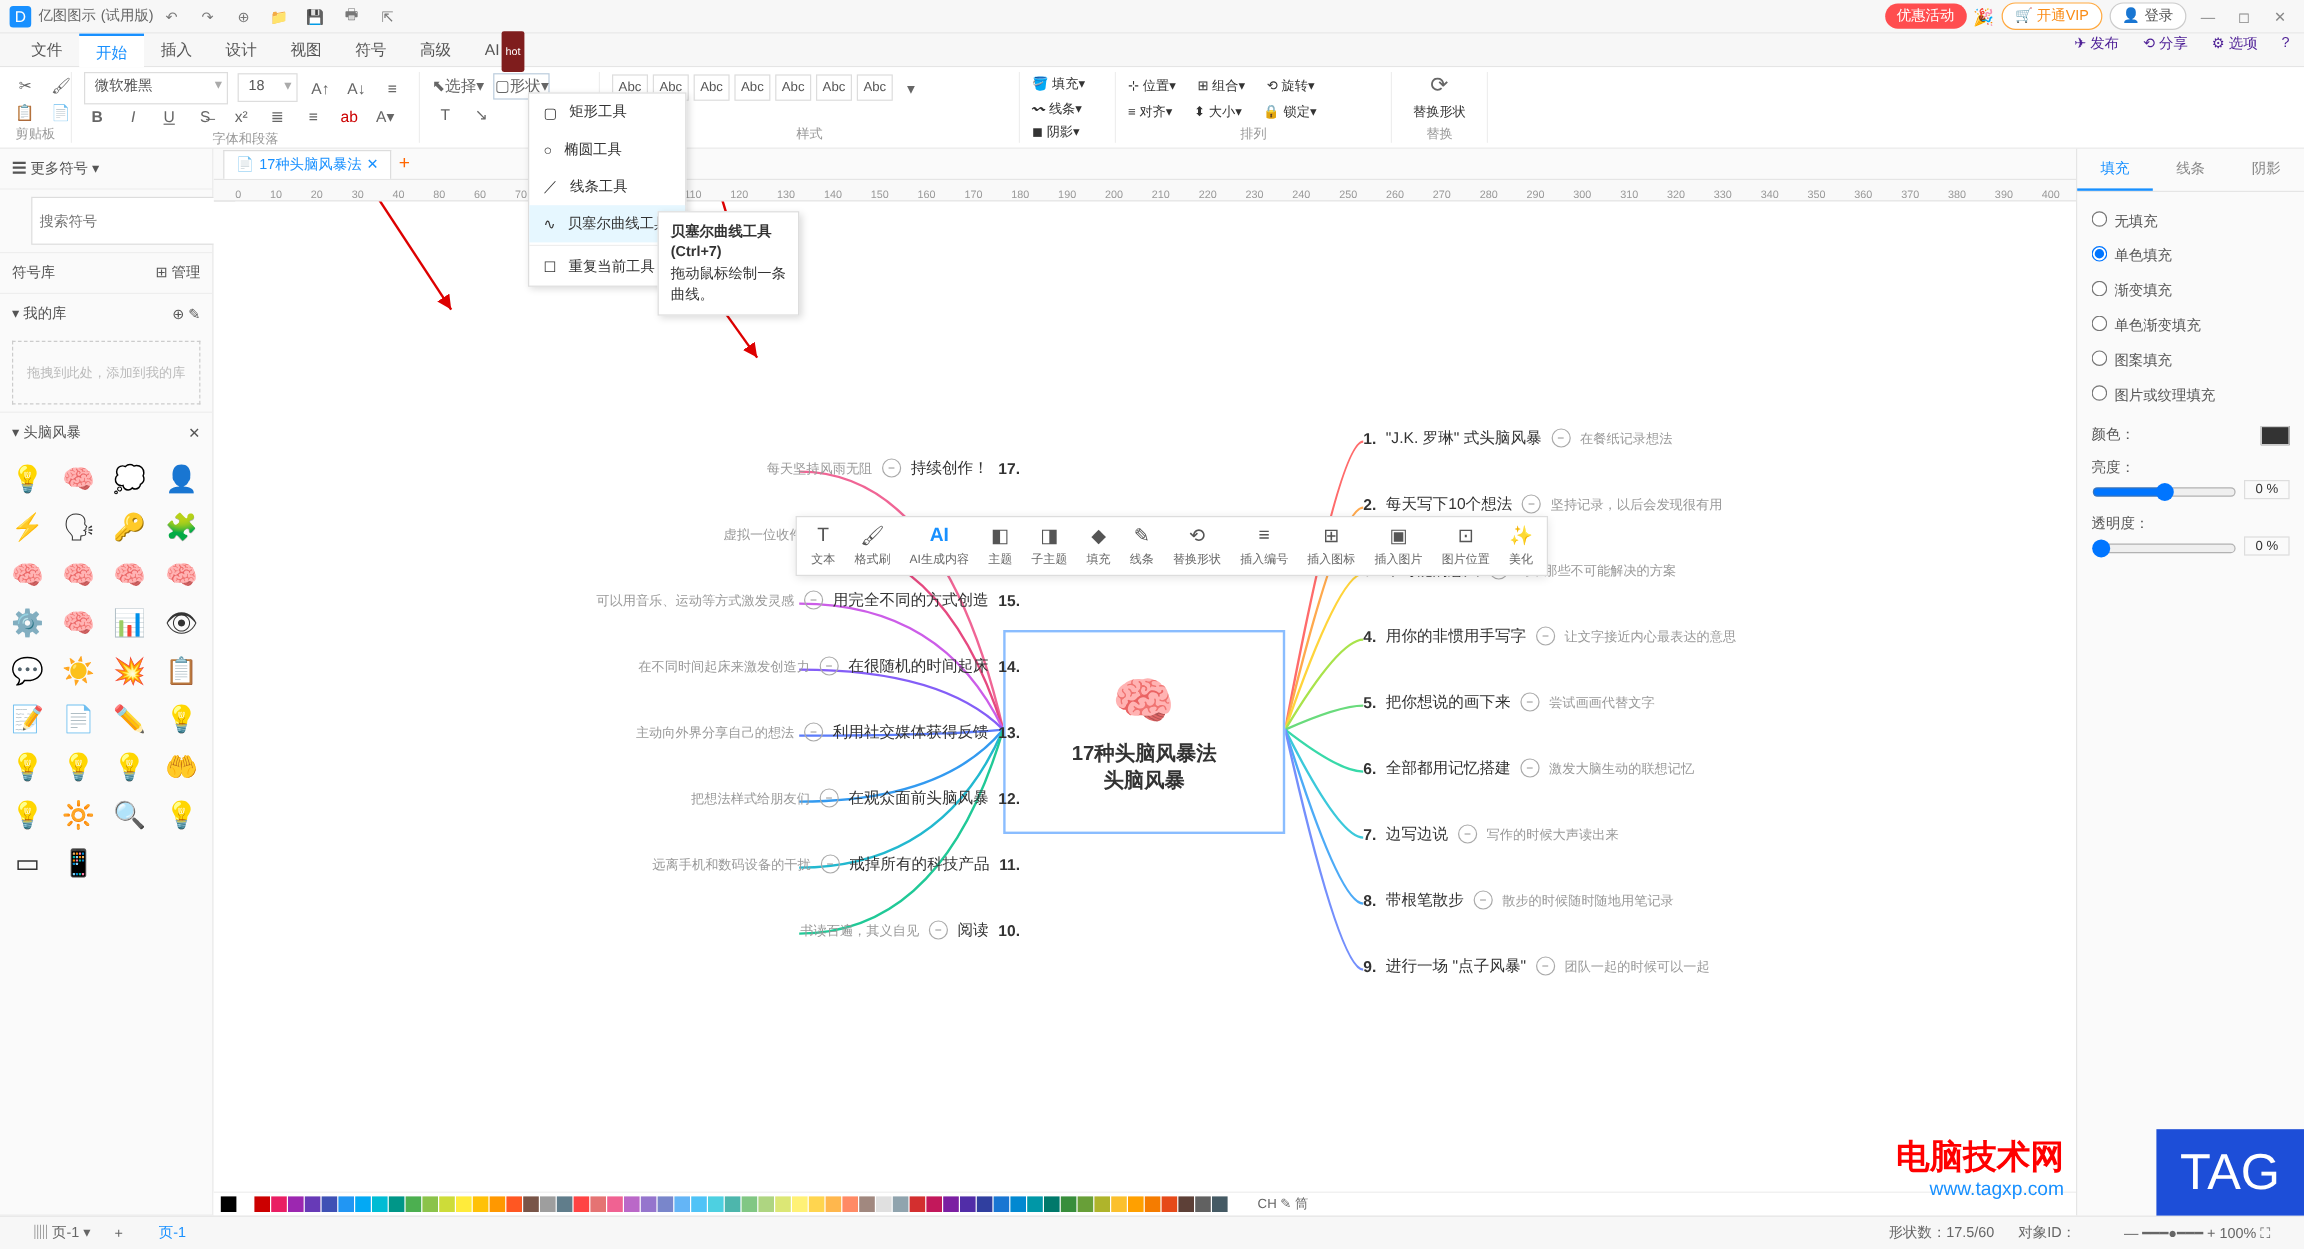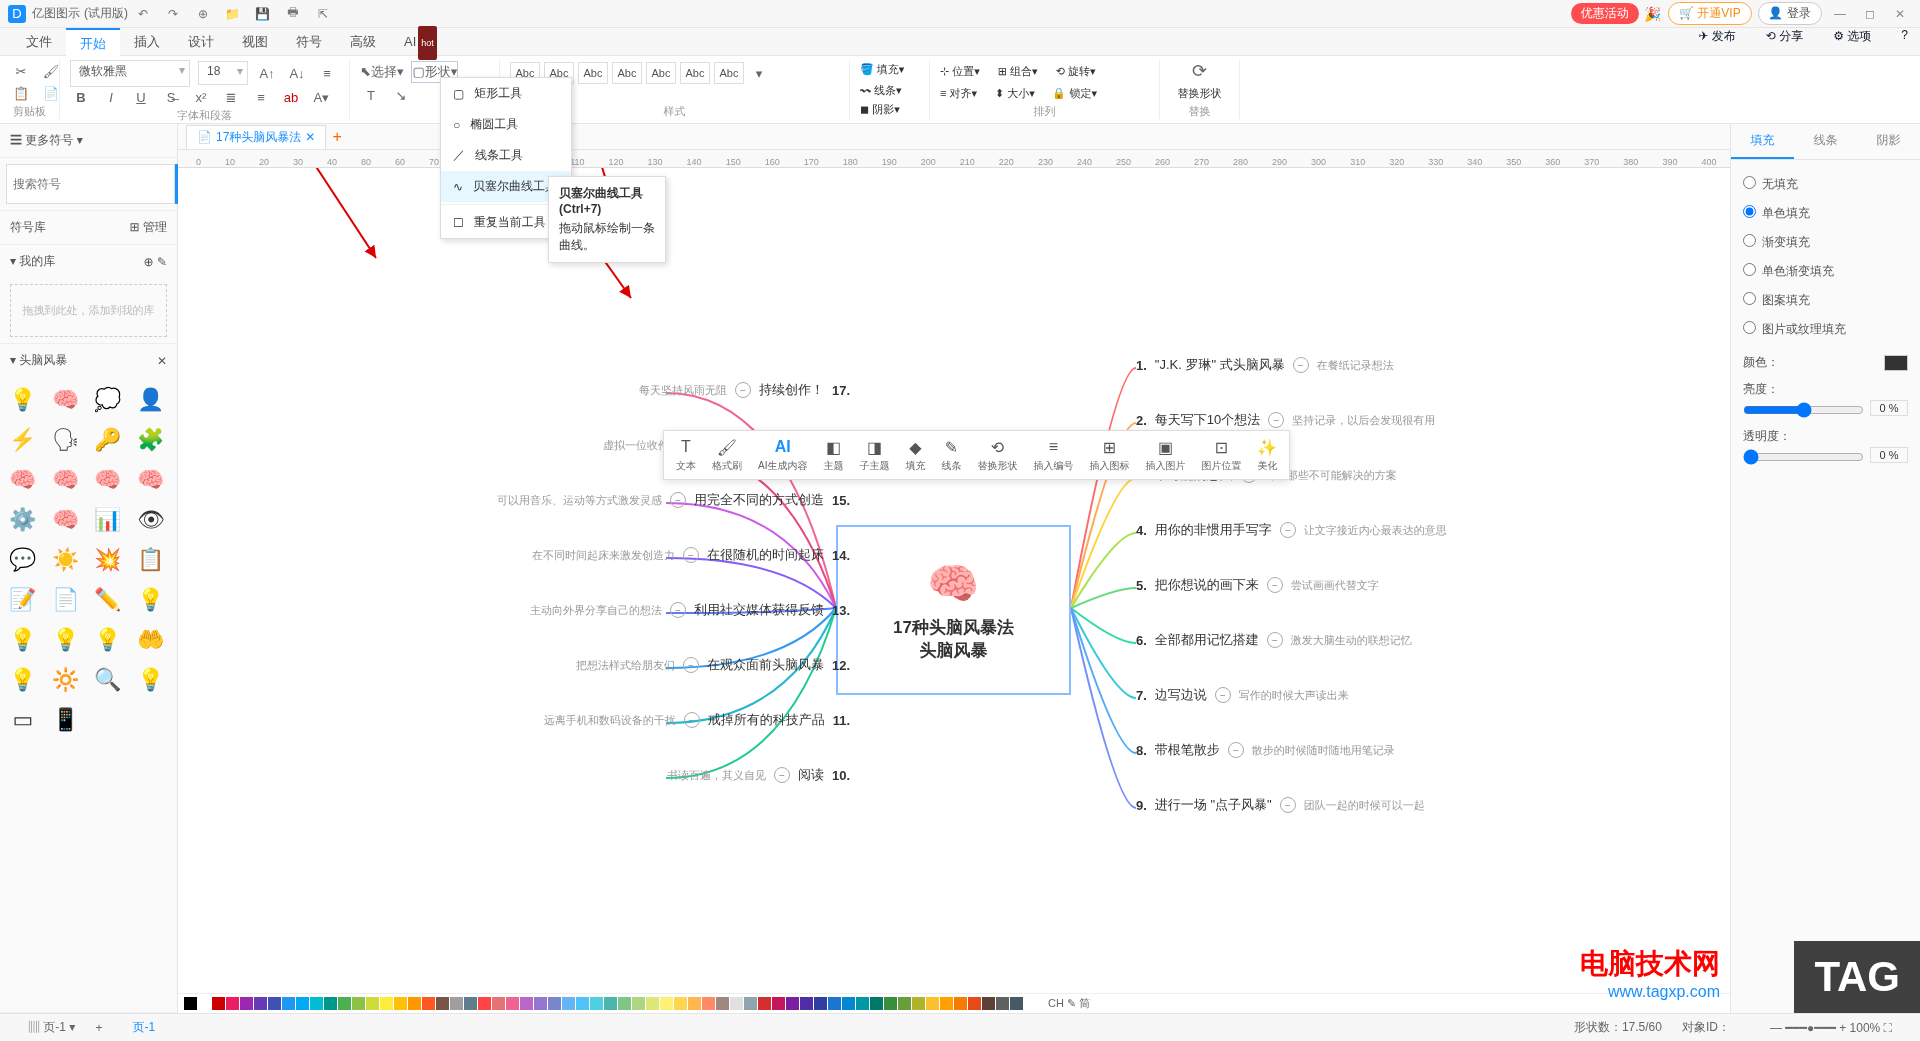--- a/index.html
+++ b/index.html
@@ -12,21 +12,21 @@
 .pill{padding:2px 10px;border-radius:12px;font-size:12px}
 .pill.red{background:#ff4d4f;color:#fff}
 .pill.orange{background:#fff;border:1px solid #ffa940;color:#fa8c16}
 .pill.gray{border:1px solid #ccc;color:#555;background:#fff}
 .winbtn{width:24px;height:24px;display:flex;align-items:center;justify-content:center;color:#888;cursor:pointer}
 
 .menubar{height:28px;background:#f7f7f7;display:flex;align-items:flex-start;padding:0 12px;border-bottom:1px solid #e5e5e5}
 .menubar .mi{padding:0 14px;height:28px;line-height:28px;font-size:13px;color:#555;cursor:pointer}
 .menubar .mi.active{background:#fff;color:#1890ff;border-top:2px solid #1890ff}
 .menubar .hot{background:#7f1d1d;color:#fff;font-size:9px;padding:12px 3px;border-radius:2px;margin-left:2px}
-.menubar .right{margin-left:auto;display:flex;gap:30px;color:#0f172a;font-size:12px}
+.menubar .right{margin-left:auto;display:flex;gap:20px;color:#4c1d95;font-size:12px}
 
 .ribbon{height:68px;background:#fff;border-bottom:1px solid #e5e5e5;display:flex;padding:4px 0}
 .rgroup{border-right:1px solid #eee;padding:0 10px;display:flex;flex-direction:column;justify-content:space-between}
 .rgroup .row{display:flex;align-items:center;gap:8px;height:26px}
 .rgroup .lbl{text-align:center;font-size:11px;color:#999}
 .rbtn{min-width:22px;height:22px;display:flex;align-items:center;justify-content:center;color:#666;cursor:pointer;font-size:13px}
 .fontsel{border:1px solid #ddd;padding:2px 22px 6px 8px;font-size:12px;background:#fff;color:#555;position:relative}
 .fontsel:after{content:"▾";position:absolute;right:4px;color:#aaa}
 .stylebox{width:30px;height:22px;border:1px solid #ddd;display:flex;align-items:center;justify-content:center;font-size:11px;color:#555;background:#fff}
 
@@ -34,21 +34,21 @@
 .shape-dropdown .sdi{padding:7px 12px;display:flex;align-items:center;gap:10px;font-size:12px;cursor:pointer}
 .shape-dropdown .sdi:hover,.shape-dropdown .sdi.hover{background:#e6f7ff}
 .shape-dropdown .sep{border-top:1px solid #eee;margin:2px 0}
 .tooltip{position:absolute;left:548px;top:176px;background:#fff;border:1px solid #ddd;box-shadow:2px 2px 6px rgba(0,0,0,0.15);padding:8px 10px;font-size:12px;z-index:100;width:118px}
 .tooltip .tt-title{font-weight:bold;margin-bottom:4px}
 
 .workspace{position:absolute;top:124px;left:0;right:0;bottom:28px;display:flex}
 .leftpanel{width:178px;background:#fafafa;border-right:1px solid #e5e5e5;display:flex;flex-direction:column}
 .lp-sec{border-bottom:1px solid #eee}
 .lp-hdr{padding:8px 10px;font-size:12px;color:#555;display:flex;align-items:center;justify-content:space-between}
-.lp-search{padding:6px 6px;display:flex;gap:0}
+.lp-search{padding:6px 26px;display:flex;gap:0}
 .lp-search input{flex:1;border:1px solid #ddd;padding:3px 6px;font-size:12px}
 .lp-search button{background:#1890ff;color:#fff;border:none;padding:3px 10px;font-size:12px;cursor:pointer}
 .lp-drop{margin:6px 10px;padding:18px 6px;border:1px dashed #ccc;text-align:center;color:#bbb;font-size:11px}
 .shapegrid{padding:6px;display:grid;grid-template-columns:repeat(4,1fr);gap:6px;overflow-y:auto}
 .shapegrid .sg{width:34px;height:34px;display:flex;align-items:center;justify-content:center;font-size:22px}
 
 .canvas-wrap{flex:1;position:relative;background:#fff;overflow:hidden}
 .tabstrip{height:26px;border-bottom:1px solid #e5e5e5;display:flex;align-items:center;padding:0 8px;gap:6px;background:#fafafa}
 .tabstrip .tab{padding:3px 10px;background:#fff;border:1px solid #ddd;border-bottom:none;font-size:12px;color:#1890ff;display:flex;align-items:center;gap:4px}
 .ruler-h{height:18px;background:#f9f9f9;border-bottom:1px solid #ddd;font-size:9px;color:#999;display:flex;align-items:end;padding-left:18px;gap:24px;overflow:hidden}
@@ -80,21 +80,21 @@
 .rp-color{width:24px;height:16px;background:#333;border:1px solid #ccc}
 .pct-box{width:48px;border:1px solid #ddd;padding:1px 4px;text-align:center;font-size:11px}
 
 .statusbar{position:absolute;bottom:0;left:0;right:0;height:28px;background:#f7f7f7;border-top:1px solid #e5e5e5;display:flex;align-items:center;padding:0 28px;font-size:12px;color:#666}
 .colorstrip{position:absolute;bottom:28px;left:178px;right:190px;height:20px;display:flex;align-items:center;padding:0 6px;background:#fff;border-top:1px solid #eee}
 .colorstrip .sw{width:13px;height:13px;margin-right:1px;cursor:pointer}
 
 .watermark{position:absolute;right:200px;bottom:40px;z-index:200;text-align:right}
 .watermark .w1{color:#ff0000;font-size:28px;font-weight:bold}
 .watermark .w2{color:#1890ff;font-size:16px}
-.tag{position:absolute;right:0;bottom:28px;background:#404040;color:#fff;font-size:42px;font-weight:bold;padding:12px 20px;z-index:201}
+.tag{position:absolute;right:0;bottom:28px;background:#1d4ed8;color:#fff;font-size:42px;font-weight:normal;padding:12px 20px;z-index:201}
 
 .arrow{position:absolute;z-index:90;pointer-events:none}
 svg.mindlines{position:absolute;top:0;left:0;width:100%;height:100%;pointer-events:none}
 </style>
 </head>
 <body>
 
 <div class="titlebar">
   <div class="logo">D</div>
   <span class="title">亿图图示</span>

